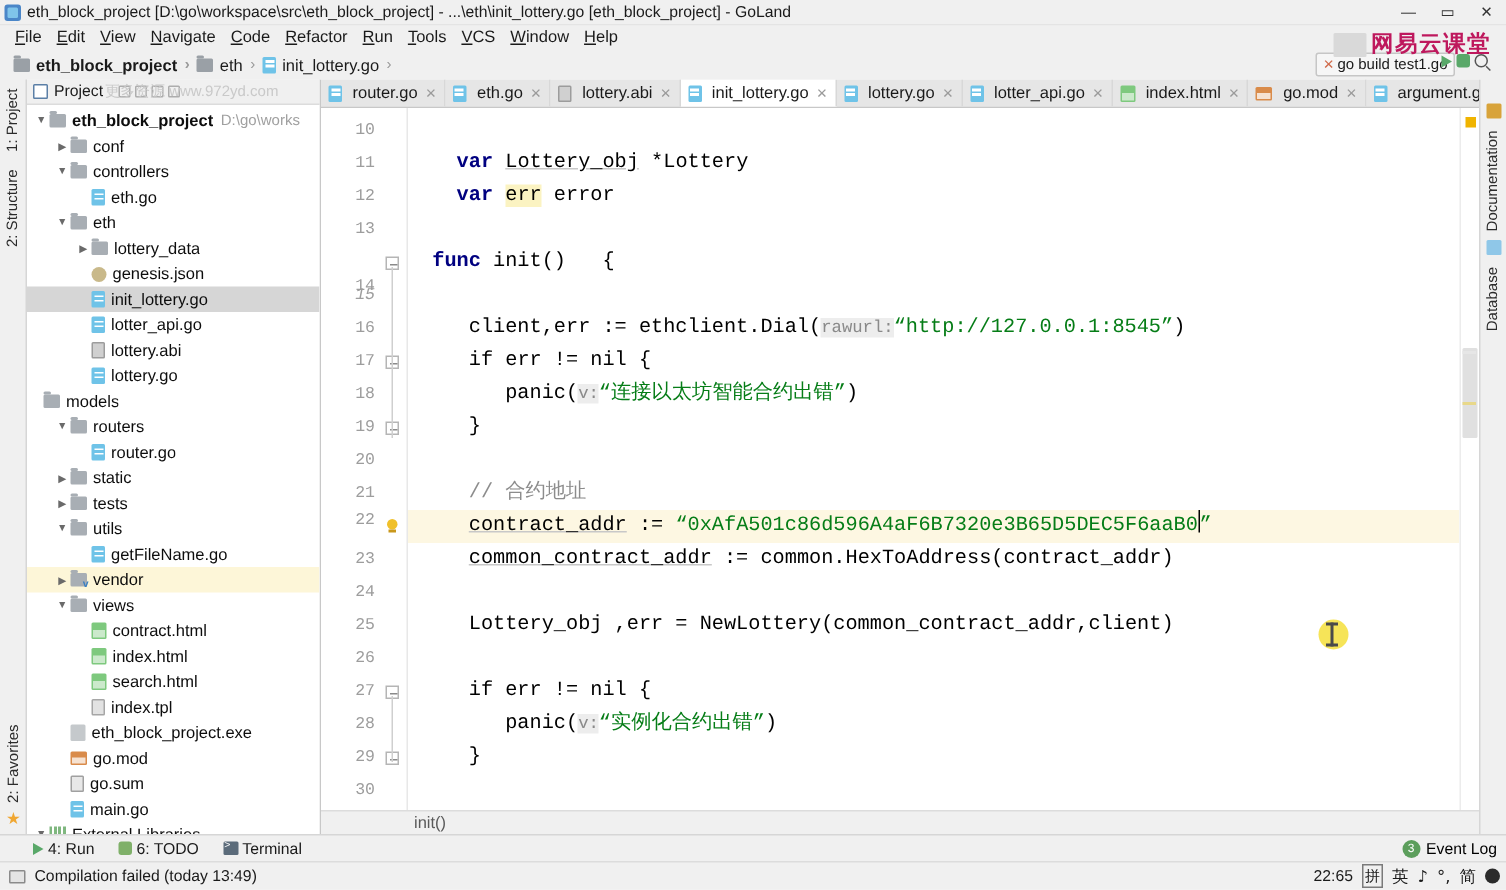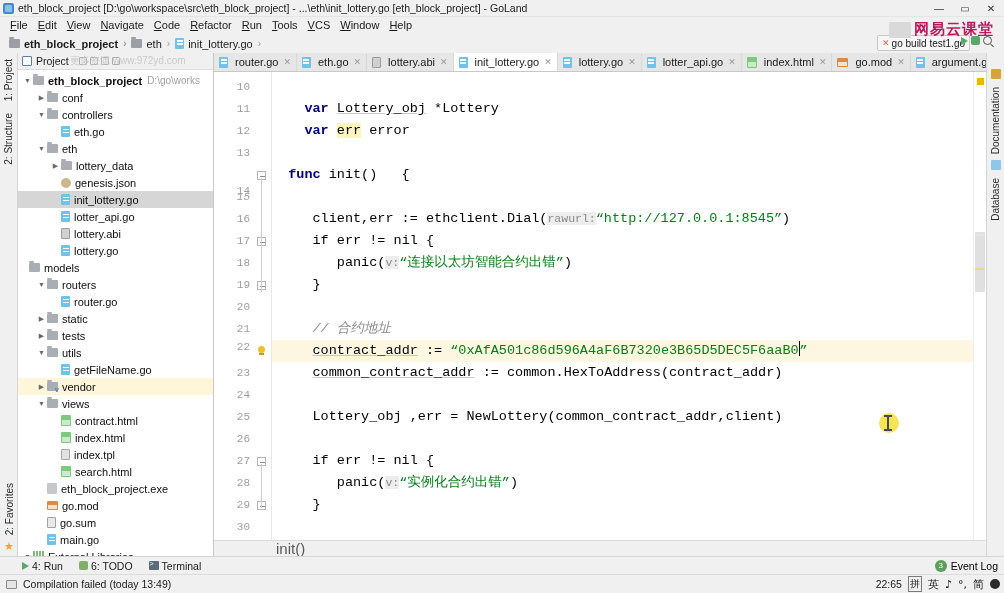--- a/index.html
+++ b/index.html
@@ -158,21 +158,21 @@
   .bulb .b2{width:5px;height:2px;background:#c9981c;margin:0 auto;}
 
   .codearea{flex:1 1 auto;position:relative;overflow:hidden;background:#fff;}
   .cl{
     position:absolute;left:0;right:0;height:22px;line-height:22px;white-space:pre;
     font-family:"Liberation Mono",monospace;font-size:13.5px;color:#000;
   }
   .cl.caret-line{background:#fdf7e2;}
   .tk-kw{color:#000080;font-weight:bold;}
   .tk-str{color:#067d17;}
-  .tk-cm{color:#8c8c8c;font-style:italic;}
+  .tk-cm{color:#8c8c8c;}
   .tk-hint{color:#8a8a8a;background:#ededed;font-size:11.5px;}
   .tk-idu{text-decoration:underline;text-decoration-color:#c8c8c8;}
   .tk-hlw{background:#fbf3c2;}
   .caret{display:inline-block;width:1px;height:15px;background:#000;vertical-align:-2px;}
   .mouse-cursor{
     position:absolute;left:607px;top:341px;width:20px;height:20px;border-radius:50%;
     background:#f5e03c;opacity:.85;z-index:20;pointer-events:none;
   }
   .mouse-cursor .ibeam{
     position:absolute;left:8px;top:2px;width:2px;height:16px;background:#2b2b2b;
@@ -185,21 +185,21 @@
 
   
   .stripe{width:13px;flex:0 0 13px;background:#fff;border-left:1px solid #ececec;position:relative;}
   .stripe .sq{position:absolute;right:2px;width:7px;height:7px;background:#f0b400;}
   .stripe .thumb{position:absolute;right:1px;width:10px;background:#e0e0e0;border-radius:1px;}
   .stripe .mk{position:absolute;right:2px;width:9px;height:2px;}
 
   
   .edfoot{
     height:16px;background:#f0f0f0;border-top:1px solid #dcdcdc;display:flex;align-items:center;
-    padding-left:62px;font-size:15px;color:#5a5a5a;flex:0 0 16px;
+    padding-left:62px;font-size:11px;color:#5a5a5a;flex:0 0 16px;
   }
 
   
   .rightstrip{
     width:18px;background:#f0f0f0;border-left:1px solid #d6d6d6;flex:0 0 18px;
     display:flex;flex-direction:column;align-items:center;padding-top:4px;
   }
   .rt-ico{width:10px;height:10px;margin-bottom:2px;}
   .rt-doc{background:#d8a33a;border-radius:1px;}
   .rt-db{background:#8fc7e8;border-radius:1px;}
@@ -424,27 +424,27 @@
             <span class="n-ico i-html"></span>
             <span class="n-lbl">contract.html</span>
           </div>
           <div class="node" style="padding-left: 32px;">
             <span class="arrow none"></span>
             <span class="n-ico i-html"></span>
             <span class="n-lbl">index.html</span>
           </div>
           <div class="node" style="padding-left: 32px;">
             <span class="arrow none"></span>
+            <span class="n-ico i-html"></span>
+            <span class="n-lbl">search.html</span>
+          </div>
+          <div class="node" style="padding-left: 32px;">
+            <span class="arrow none"></span>
             <span class="n-ico i-tpl"></span>
             <span class="n-lbl">index.tpl</span>
-          </div>
-          <div class="node" style="padding-left: 32px;">
-            <span class="arrow none"></span>
-            <span class="n-ico i-html"></span>
-            <span class="n-lbl">search.html</span>
           </div>
           <div class="node" style="padding-left: 18px;">
             <span class="arrow none"></span>
             <span class="n-ico i-exe"></span>
             <span class="n-lbl">eth_block_project.exe</span>
           </div>
           <div class="node" style="padding-left: 18px;">
             <span class="arrow none"></span>
             <span class="n-ico i-mod"></span>
             <span class="n-lbl">go.mod</span>

